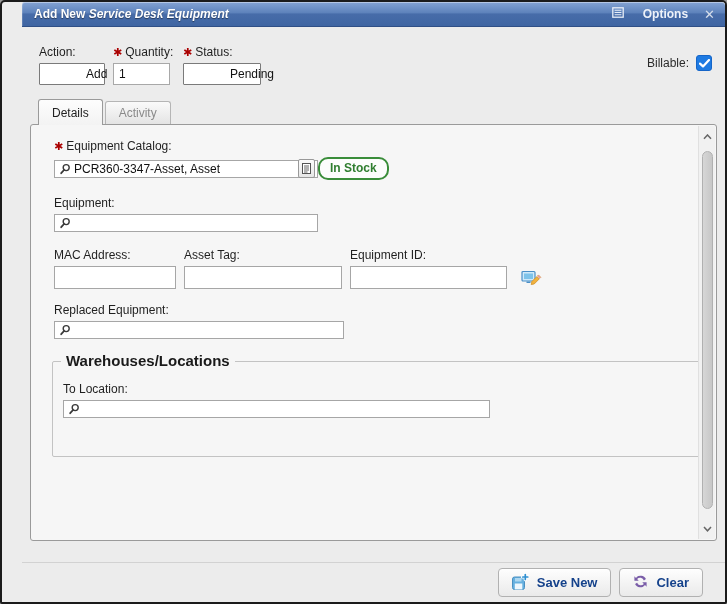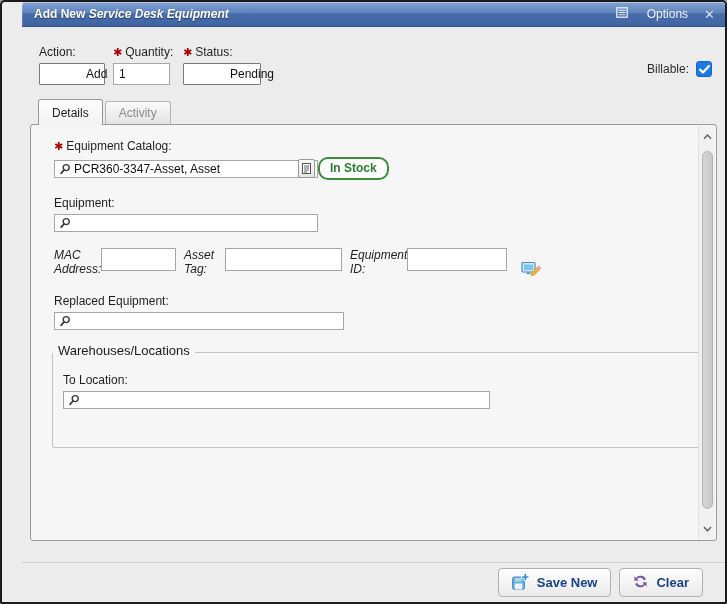--- a/index.html
+++ b/index.html
@@ -19,40 +19,40 @@
   .titlebar{
     height:25px;flex:0 0 25px;
     background:linear-gradient(var(--titlebar-top) 0%,var(--titlebar-mid) 45%,#476ca9 50%,var(--titlebar-bot) 100%);
     border-bottom:1px solid #2f4f86;border-radius:3px 3px 0 0;
     box-shadow:inset 0 1px 0 rgba(255,255,255,.4), inset 1px 0 0 rgba(255,255,255,.15);
     display:flex;align-items:center;padding:0 10px 0 12px;
   }
   .titlebar .title{color:#fff;font-weight:bold;font-size:12px;text-shadow:0 1px 1px rgba(0,0,0,.45);flex:1;}
   .titlebar .title em{font-style:italic;}
   .titlebar-right{display:flex;align-items:center;gap:16px;}
-  .options-btn{display:flex;align-items:center;gap:19px;color:#eef2f9;font-weight:normal;cursor:pointer;}
+  .options-btn{display:flex;align-items:center;gap:19px;color:#eef2f9;font-weight:bold;cursor:pointer;}
   .close-btn{color:#d6deeb;font-weight:bold;font-size:13px;cursor:pointer;line-height:1;}
   
   .toolbar{position:relative;height:70px;flex:0 0 70px;}
   .grp{position:absolute;top:18px;}
   .grp .lbl{display:block;margin-bottom:4px;color:#1f1f1f;}
   .grp-action{left:17px;}
   .grp-quantity{left:91px;}
   .grp-status{left:161px;}
   .req{color:var(--required-red);font-size:11px;margin-right:3px;}
   .fake-select{
     height:22px;background:#fff;border:1px solid #7a7a7a;border-radius:1px;
     display:flex;align-items:center;justify-content:space-between;
     padding:0 6px;cursor:pointer;
   }
   .fake-select .val{color:#111;margin-left:40px;}
   .sel-action{width:66px;}
   .sel-status{width:78px;}
   .qty-input{width:57px;height:22px;border:1px solid #a8a8a8;background:#fff;padding:0 5px;font:inherit;color:#111;}
-  .grp-billable{position:absolute;top:34px;right:13px;display:flex;align-items:center;gap:7px;}
+  .grp-billable{position:absolute;top:28px;right:13px;display:flex;align-items:center;gap:7px;}
   .checkbox{
     width:16px;height:16px;background:var(--checkbox-blue);border:1px solid #1565c8;
     border-radius:3px;display:flex;align-items:center;justify-content:center;cursor:pointer;
   }
   
   .tabstrip{flex:0 0 27px;height:27px;display:flex;align-items:flex-end;padding-left:16px;position:relative;z-index:3;}
   .tab{
     padding:0 13px;display:flex;align-items:center;cursor:pointer;
     border:1px solid #9a9a9a;border-bottom:none;border-radius:3px 3px 0 0;
     background:linear-gradient(#fdfdfd,#f3f3f3);height:26px;margin-bottom:-1px;color:#222;
@@ -80,29 +80,29 @@
   .catalog-trigger{
     width:17px;height:19px;border:1px solid #999;border-radius:2px;margin-right:2px;
     background:linear-gradient(#fbfbfb,#e7e7e7);display:flex;align-items:center;justify-content:center;
     cursor:pointer;flex:0 0 auto;
   }
   .stock-badge{
     margin-left:0;border:2px solid #3a8d3a;color:var(--stock-green);
     font-weight:bold;padding:2px 10px 3px;border-radius:10px;background:#fcfcfc;white-space:nowrap;
   }
   .triple-row{display:flex;align-items:flex-end;gap:8px;margin-bottom:14px;}
-  .triple-row .col{display:flex;font-style:italic;}
+  .triple-row .col{display:flex;flex-direction:column;}
   .edit-icon{margin-left:6px;margin-bottom:2px;cursor:pointer;display:flex;}
   .group-box{
     width:652px;border:1px solid #c3c3c3;border-radius:2px;position:relative;
     margin-top:22px;margin-left:-2px;padding:20px 0 38px 10px;background:var(--panel-bg);
   }
   .group-box .legend{
-    position:absolute;top:-10px;left:0;background:var(--panel-bg);
-    padding:0 5px;font-weight:normal;font-size:13px;color:#1a1a1a;
+    position:absolute;top:-10px;left:8px;background:var(--panel-bg);
+    padding:0 5px;font-weight:bold;font-size:15px;color:#1a1a1a;
   }
   
   .scrollbar{
     position:absolute;top:1px;bottom:1px;right:1px;width:17px;
     background:#f1f1f1;border-left:1px solid #e0e0e0;border-radius:0 2px 2px 0;
   }
   .scroll-btn{position:absolute;left:0;width:16px;height:17px;display:flex;align-items:center;justify-content:center;cursor:pointer;}
   .scroll-up{top:2px;}
   .scroll-down{bottom:2px;}
   .scroll-thumb{

